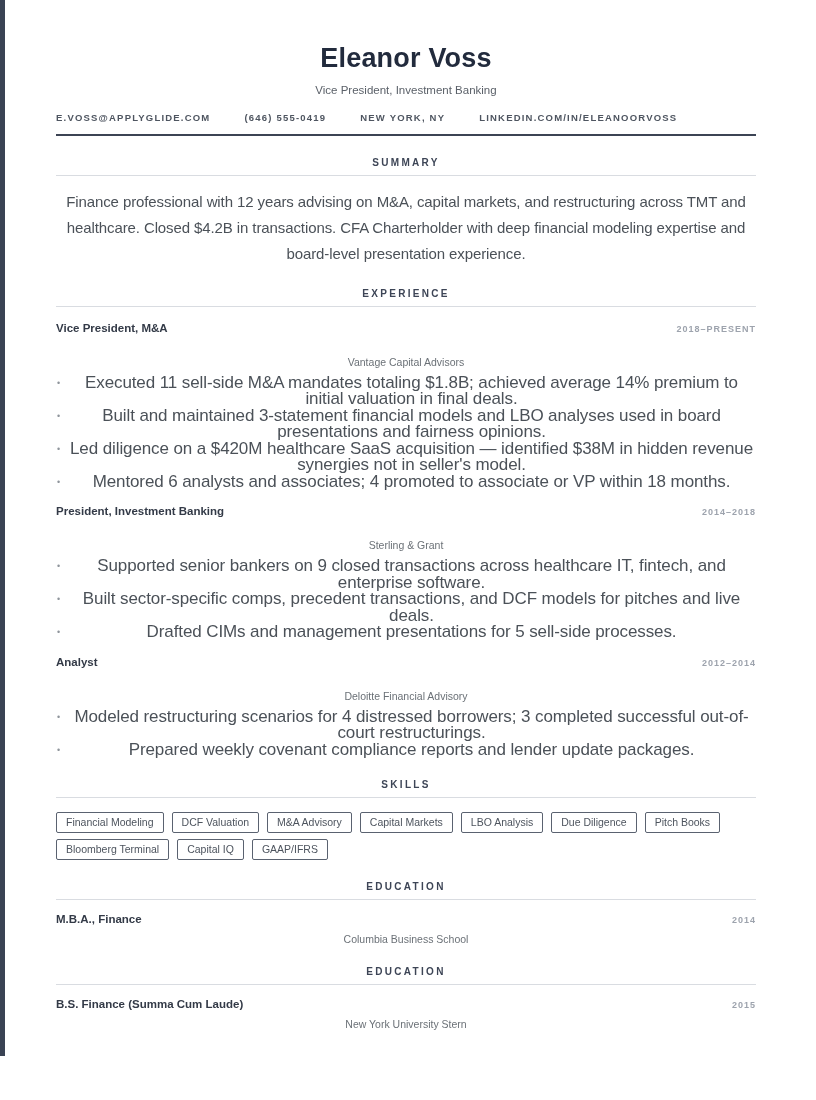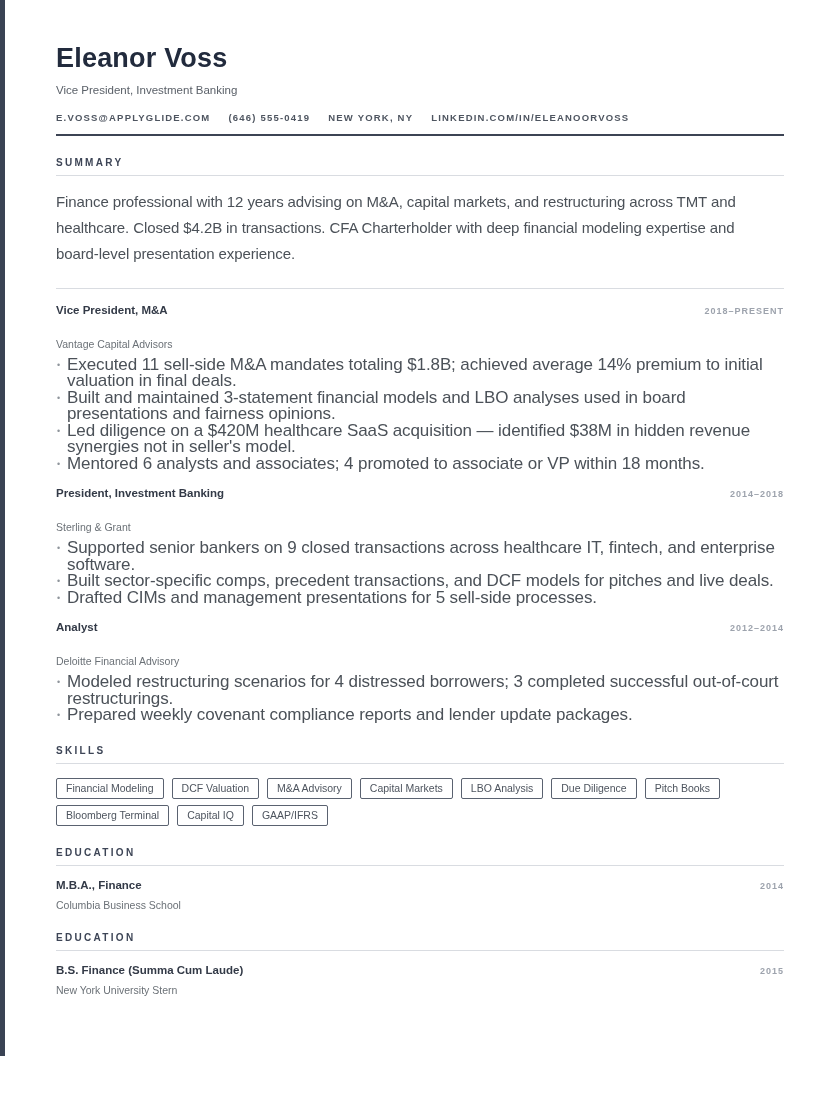--- a/index.html
+++ b/index.html
@@ -15,38 +15,39 @@
     background: #ffffff;
     overflow: hidden;
   }
   .accent {
     position: absolute;
     left: 0; top: 0;
     width: 5px; height: 1056px;
     background: #3a4354;
   }
   .content {
-    padding: 44px 32px 0 56px;
+    padding: 44px 60px 0 56px;
+    text-align: center;
   }
   .name {
     font-size: 27px;
     font-weight: bold;
     letter-spacing: 0.2px;
     color: #222b3d;
     line-height: 1.1;
   }
   .subtitle {
     margin-top: 10px;
     font-size: 11.5px;
     color: #5b6169;
   }
   .contact-row {
     margin-top: 16px;
     display: flex;
-    gap: 18px;
+    gap: 34px;
     font-size: 9.5px;
     font-weight: bold;
     letter-spacing: 1.2px;
     color: #4e5560;
     white-space: nowrap;
   }
   .header-rule {
     margin-top: 11px;
     border-top: 2px solid #3c4454;
   }
@@ -152,20 +153,21 @@
       <div class="header-rule"></div>
     </header>
 
     <section>
       <div class="sec-h">SUMMARY</div>
       <div class="sec-rule"></div>
       <p class="body-text">Finance professional with 12 years advising on M&amp;A, capital markets, and restructuring across TMT and healthcare. Closed $4.2B in transactions. CFA Charterholder with deep financial modeling expertise and board-level presentation experience.</p>
     </section>
 
     <section>
+      <div class="sec-h">EXPERIENCE</div>
       <div class="sec-rule"></div>
 
       <article class="job">
         <div class="row-between">
           <span class="job-title">Vice President, M&amp;A</span>
           <span class="job-dates">2018–PRESENT</span>
         </div>
         <div class="job-company">Vantage Capital Advisors</div>
         <ul class="bullets">
           <li>Executed 11 sell-side M&amp;A mandates totaling $1.8B; achieved average 14% premium to initial valuation in final deals.</li>

